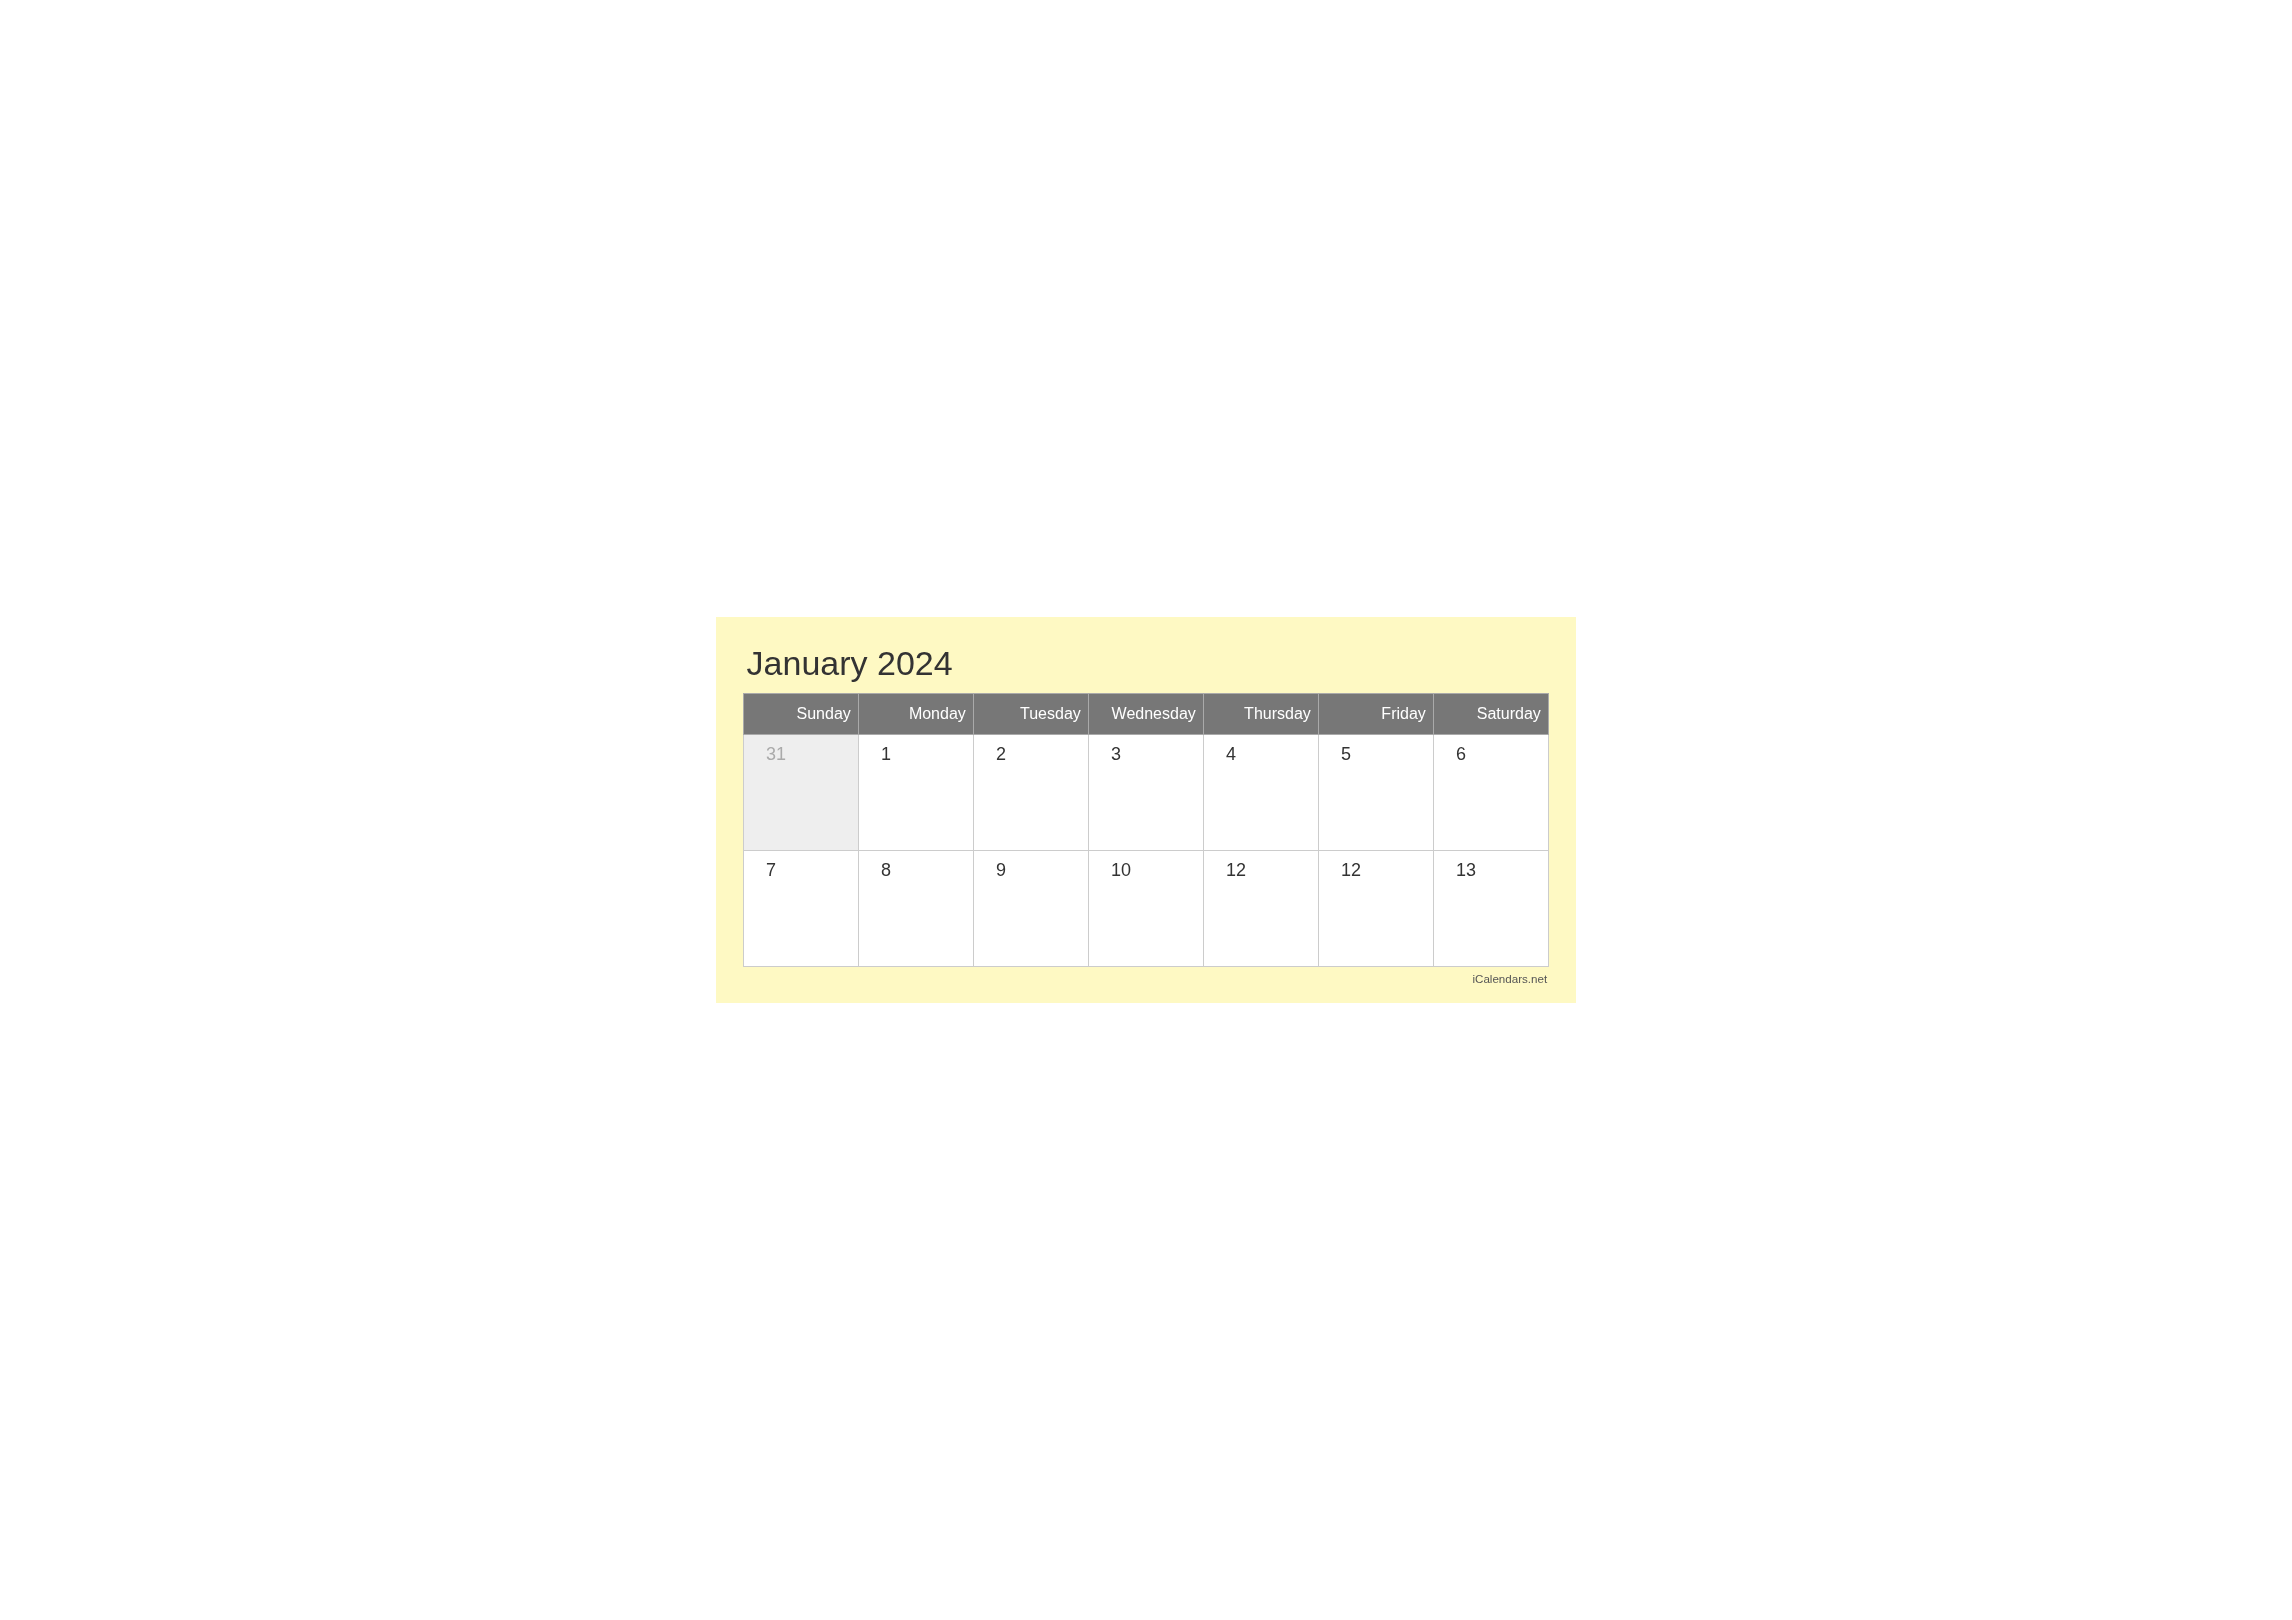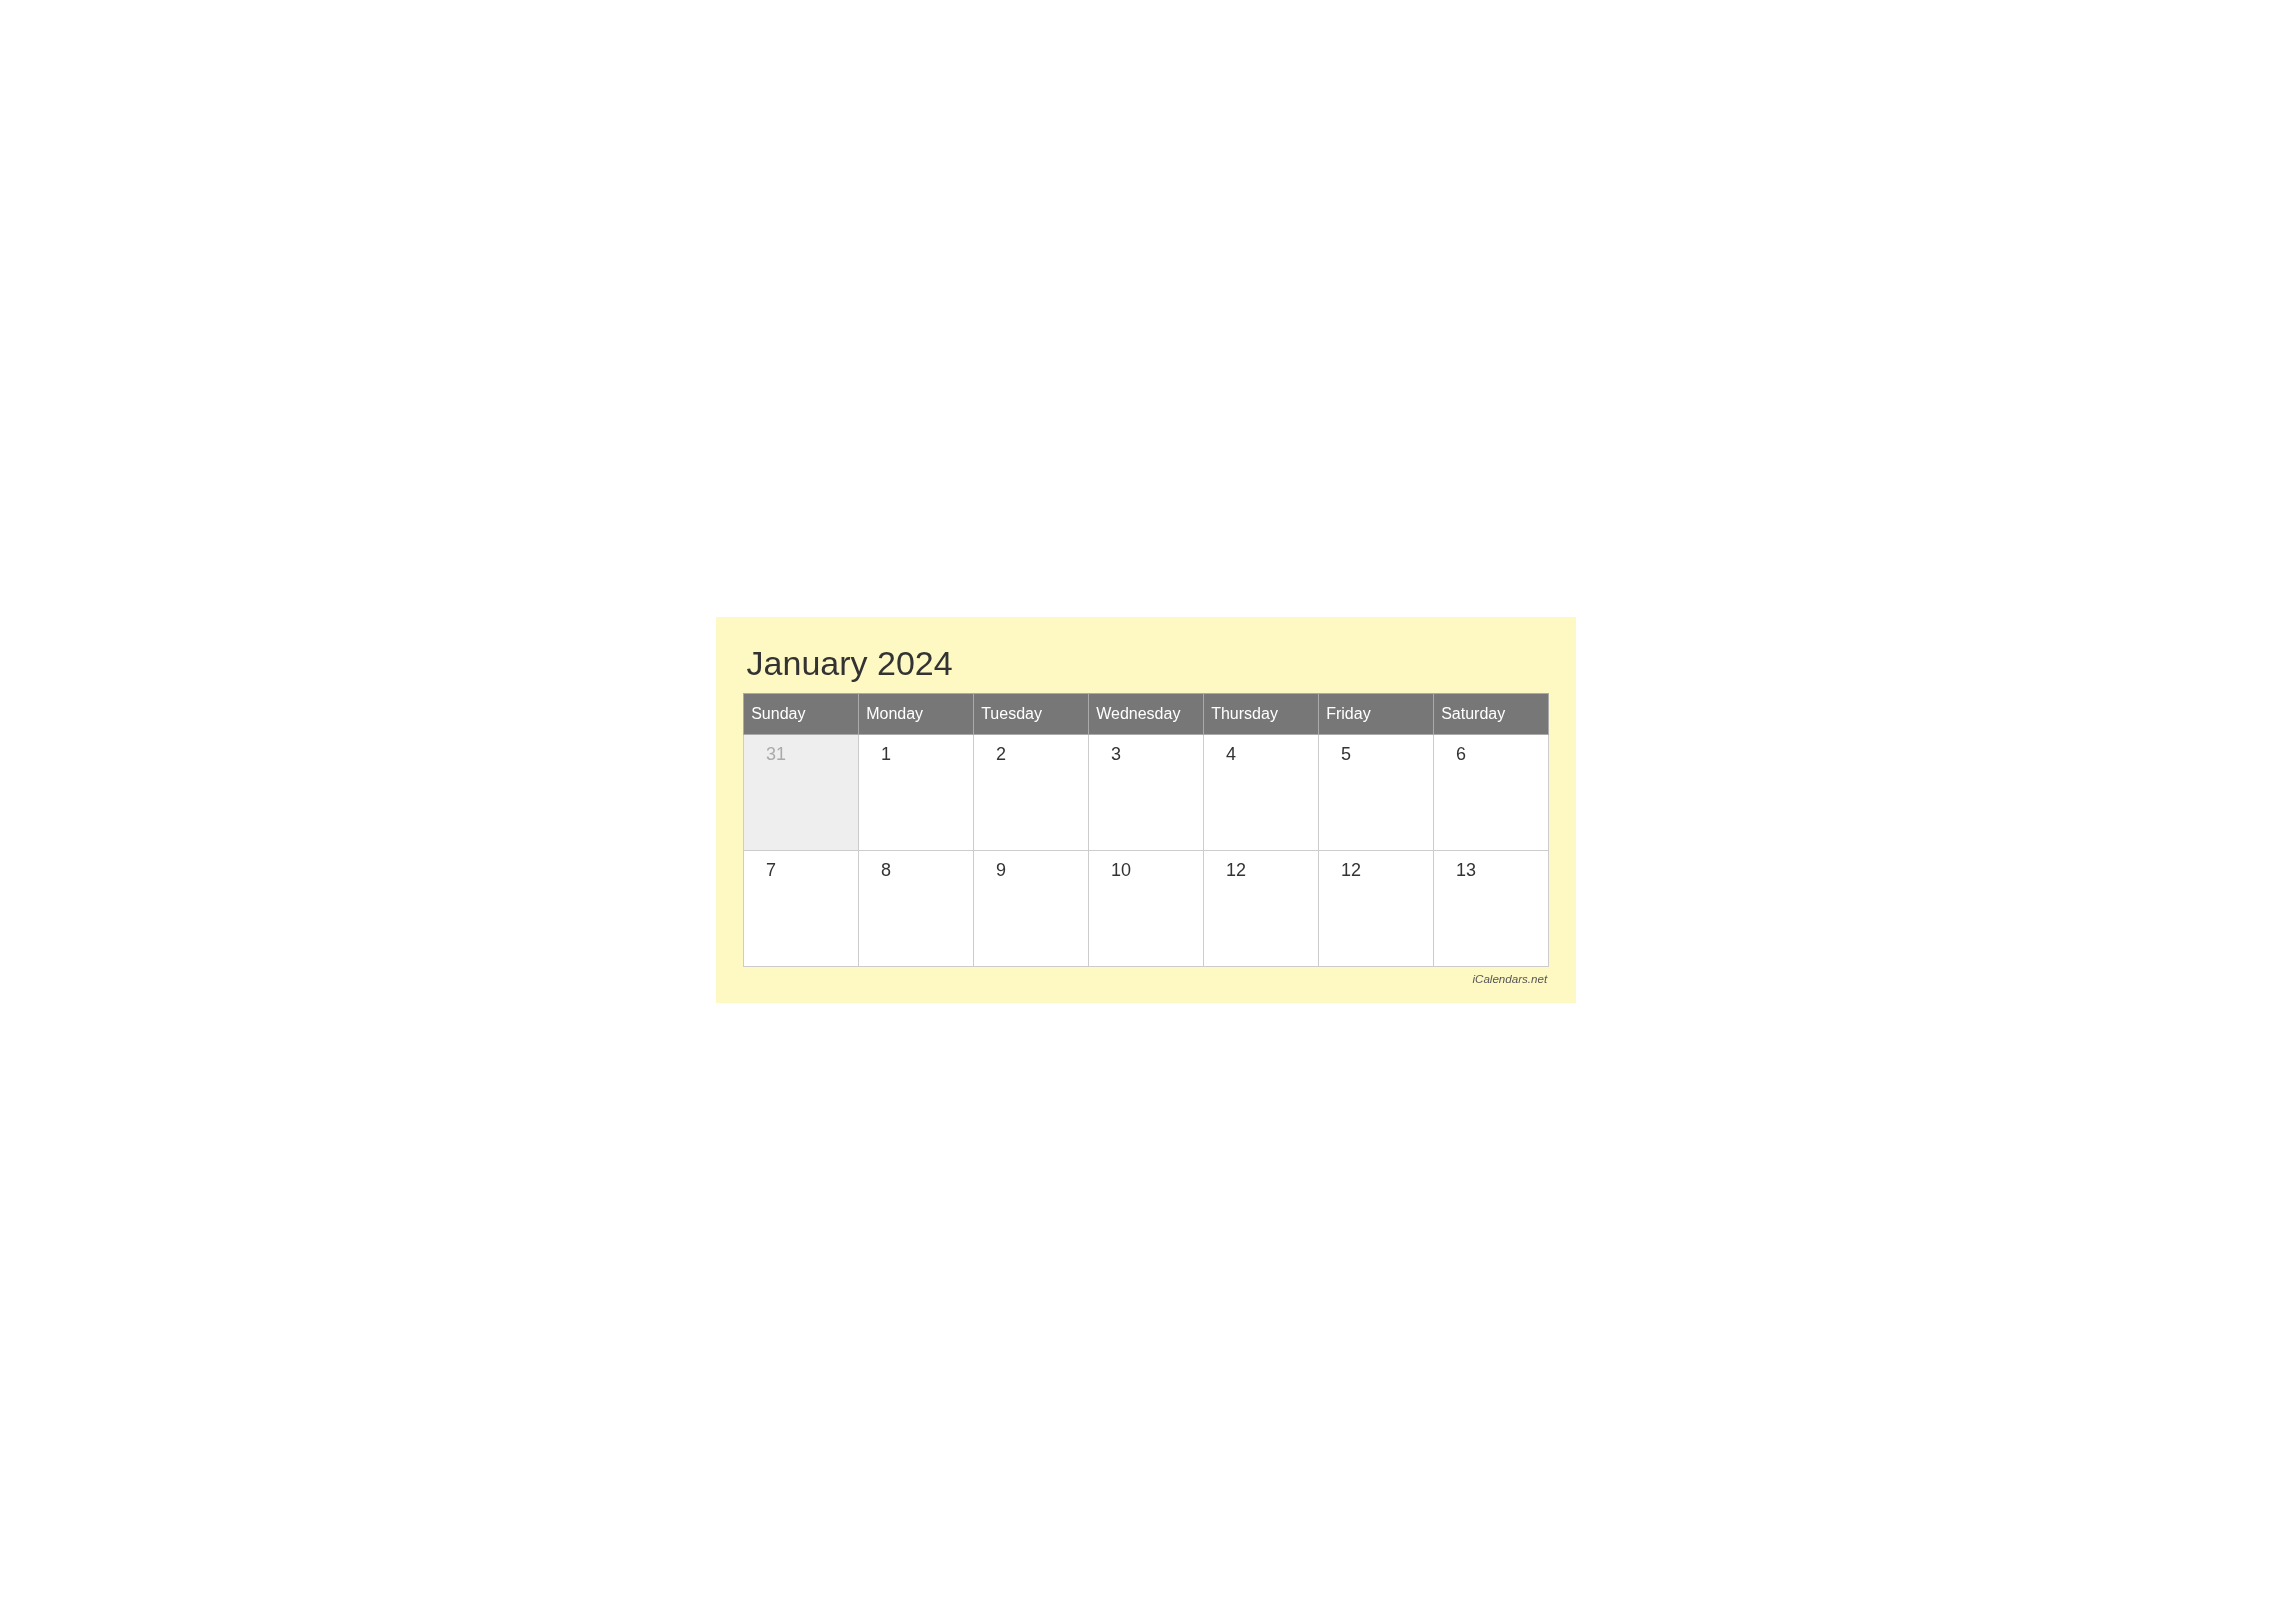--- a/index.html
+++ b/index.html
@@ -37,21 +37,21 @@
       border-collapse: collapse;
       border: 0.9px solid #aaaaaa;
     }
 
     .calendar-table thead tr th {
       background-color: #777777;
       color: #ffffff;
       font-size: 16px;
       font-weight: normal;
       padding: 10.7px 7.2px;
-      text-align: left;
+      text-align: right;
       border: 0.9px solid #aaaaaa;
     }
 
     .calendar-table tbody tr td {
       width: calc(100% / 7);
       height: 116px;
       vertical-align: top;
       padding: 9px 22px;
       border: 0.9px solid #cccccc;
       background: #ffffff;
@@ -63,21 +63,20 @@
       background-color: #eeeeee;
       color: #aaaaaa;
     }
 
     .watermark {
       text-align: right;
       font-size: 11.6px;
       color: #555555;
       margin-top: 5.4px;
       padding-right: 1.8px;
-      font-style: italic;
     }
   </style>
 </head>
 <body>
 
 <div class="calendar-container">
   <h1 class="calendar-title">January 2024</h1>
 
   <table class="calendar-table">
     <thead>

